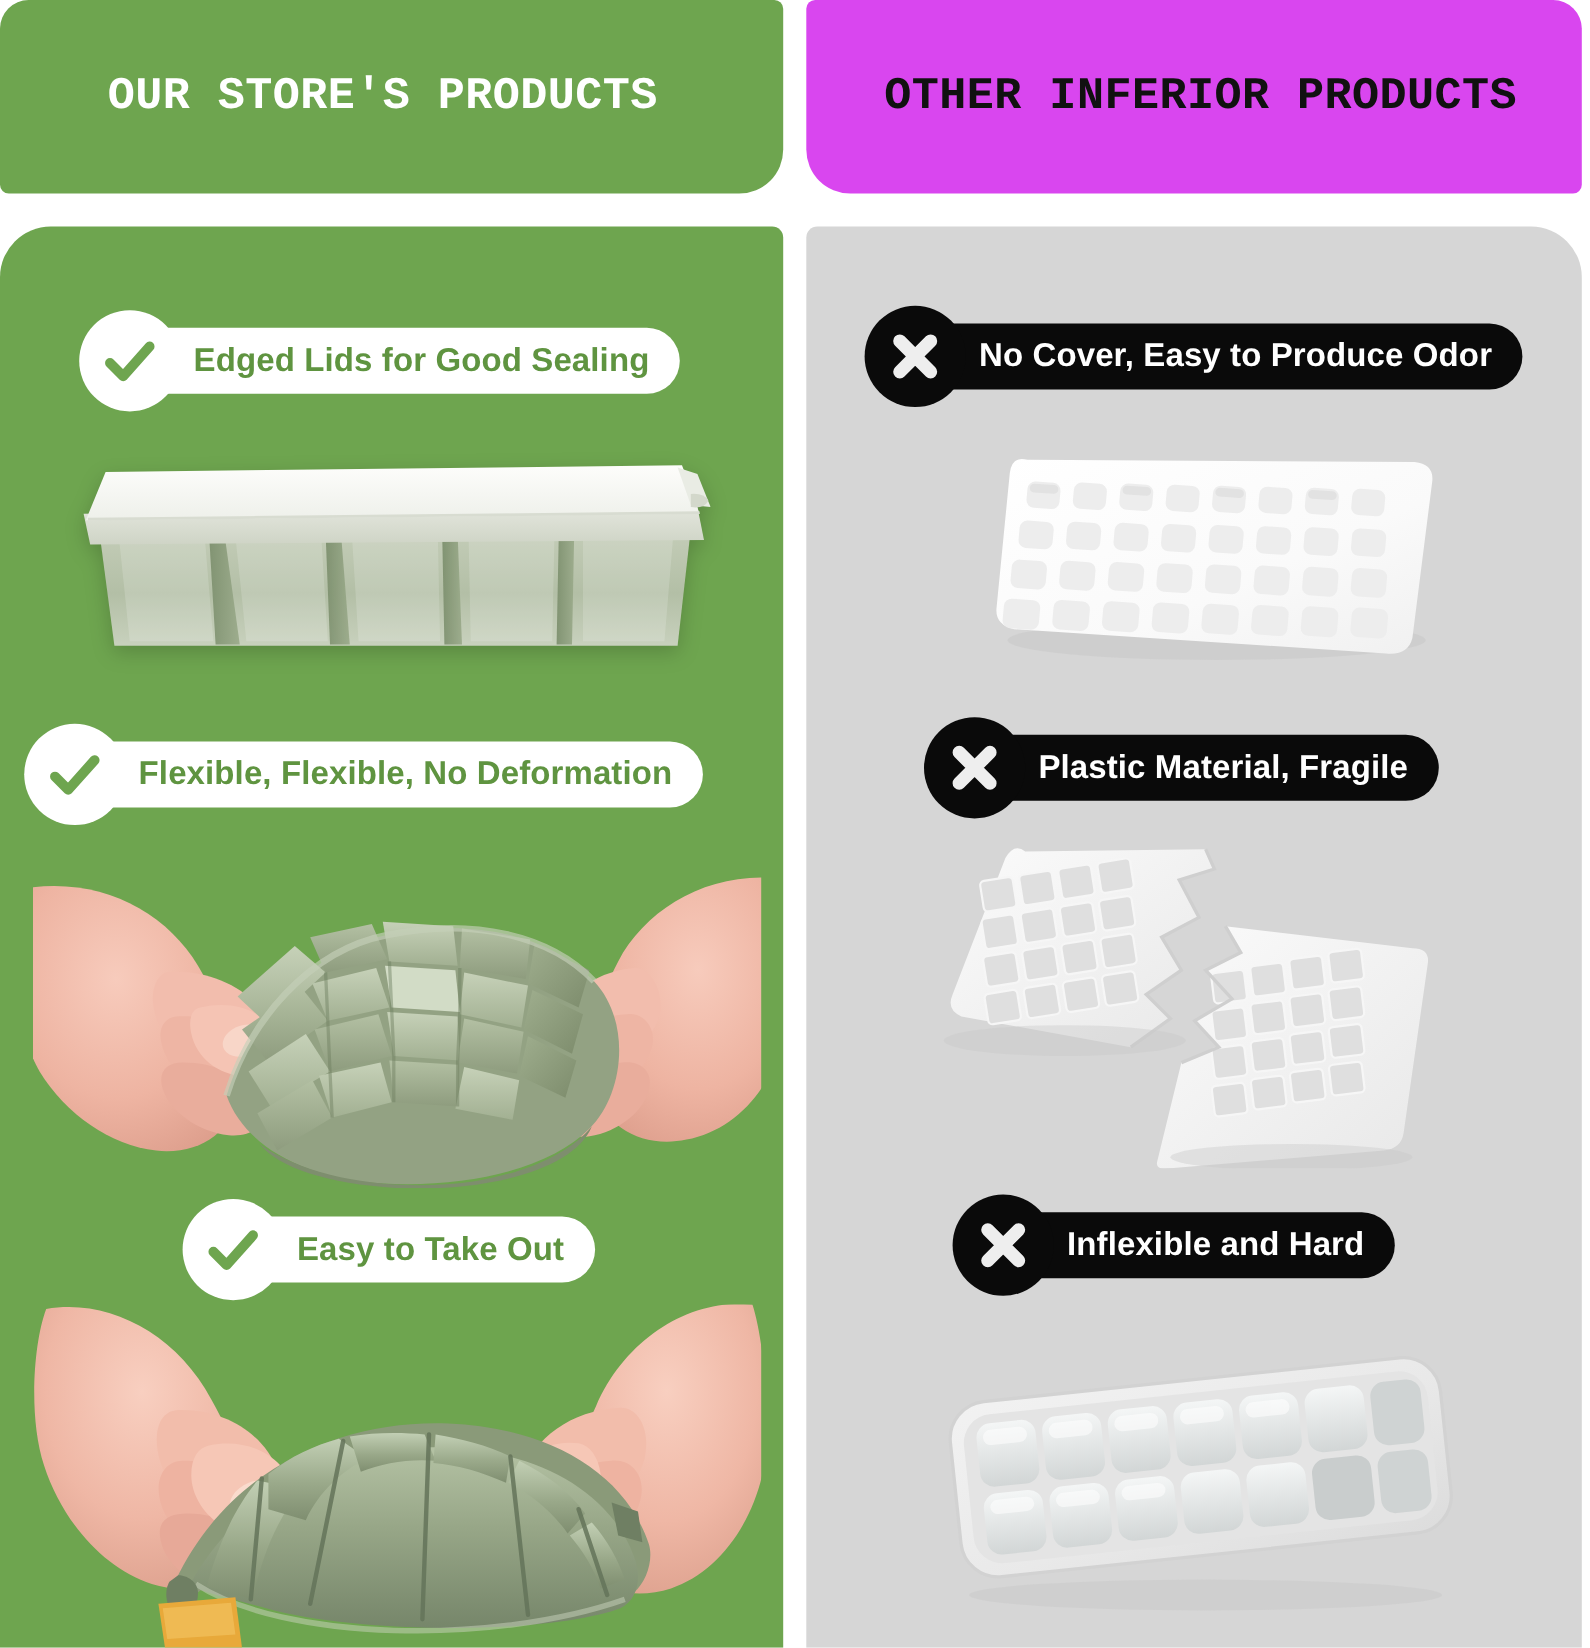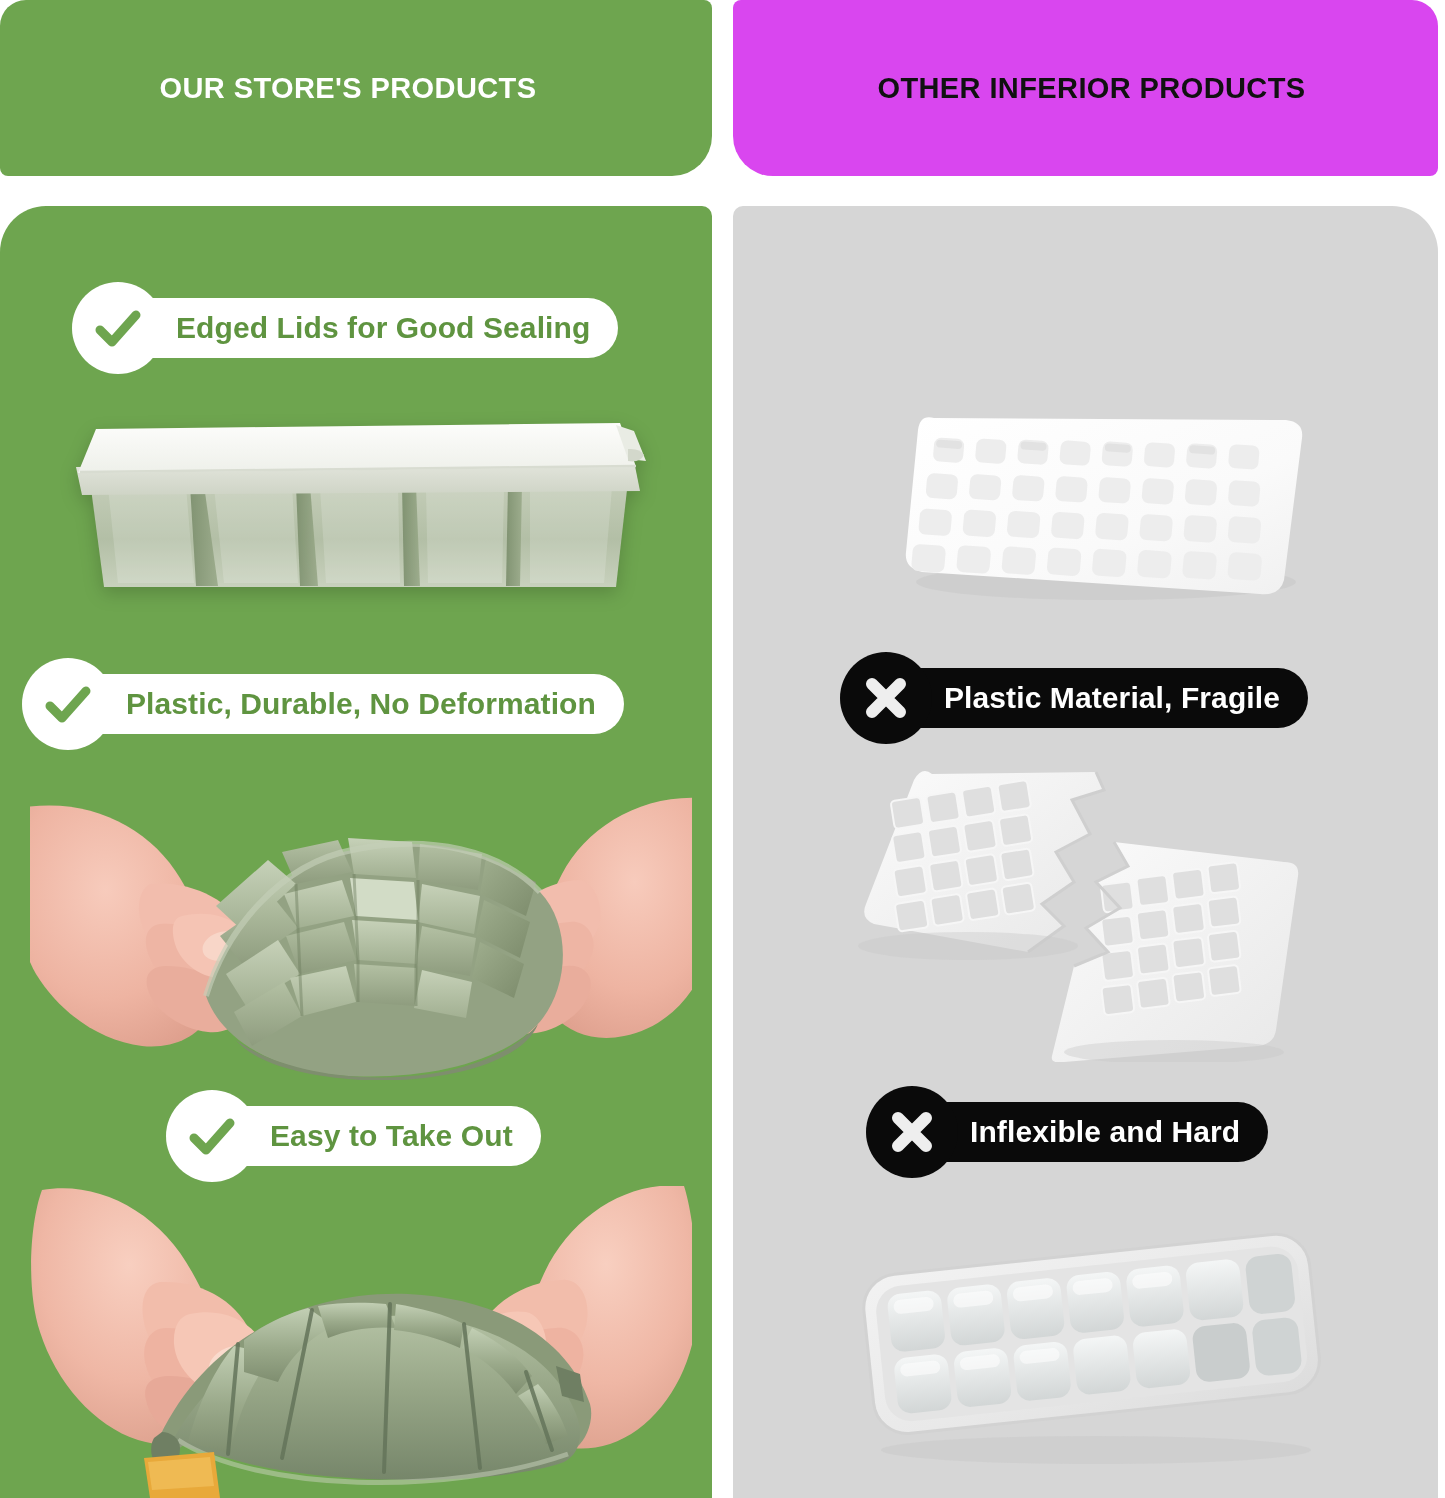--- a/index.html
+++ b/index.html
@@ -32,25 +32,25 @@
     background: #6ea54f;
     border-radius: 26px 8px 40px 8px;
   }
   .header-right {
     left: 733px;
     width: 705px;
     background: #d946ef;
     border-radius: 8px 26px 8px 40px;
   }
   .header-title {
-    font-size: 29px;
+    font-size: 41px;
     font-weight: bold;
     letter-spacing: 0.4px;
     white-space: nowrap;
-    font-family: Liberation Sans, sans-serif;
+    font-family: Liberation Mono, monospace;
   }
   .header-left .header-title {
     color: #ffffff;
     transform: translateX(-8px);
   }
   .header-right .header-title {
     color: #111111;
     transform: translateX(6px);
   }
 
@@ -242,21 +242,21 @@
   </div>
 
   <div class="feature-row" style="left:22px; top:672px;">
     <div class="badge badge-pro">
       <div class="badge-circle">
         <svg class="icon-svg" width="62" height="62" viewBox="0 0 62 62" aria-hidden="true">
           <path d="M13 33 L25 45 L49 18" fill="none" stroke="#6ea54f" stroke-width="9" stroke-linecap="round" stroke-linejoin="round"></path>
         </svg>
       </div>
       <div class="badge-pill">
-        <span class="badge-label">Plastic, Durable, No Deformation</span>
+        <span class="badge-label">Flexible, Flexible, No Deformation</span>
       </div>
     </div>
   </div>
 
   <div class="product" style="left:30px; top:788px; width:662px; height:292px;">
     <svg width="662" height="292" viewBox="0 0 662 292" aria-hidden="true">
       <defs>
         <radialGradient id="skinL" cx="45%" cy="35%" r="75%">
           <stop offset="0%" stop-color="#f7cbbc"></stop>
           <stop offset="60%" stop-color="#eeb4a2"></stop>
@@ -460,20 +460,32 @@
         <path d="M528 180 L552 188 L556 216 L534 210 Z" fill="#6f7f63"></path>
       </g>
 
       <g>
         <path d="M116 272 L186 266 L192 312 L122 312 Z" fill="#e8a93a"></path>
         <path d="M120 276 L182 271 L186 300 L124 304 Z" fill="#f2c05c" opacity="0.75"></path>
       </g>
     </svg>
   </div>
 
+  <div class="feature-row" style="left:786px; top:292px;">
+    <div class="badge badge-con">
+      <div class="badge-circle">
+        <svg class="icon-svg" width="58" height="58" viewBox="0 0 58 58" aria-hidden="true">
+          <path d="M15 15 L43 43 M43 15 L15 43" stroke="#eeeeee" stroke-width="12" stroke-linecap="round" fill="none"></path>
+        </svg>
+      </div>
+      <div class="badge-pill">
+        <span class="badge-label">No Cover, Easy to Produce Odor</span>
+      </div>
+    </div>
+  </div>
 
   <div class="product" style="left:888px; top:396px; width:430px; height:208px;">
     <svg width="430" height="208" viewBox="0 0 430 208" aria-hidden="true">
       <defs>
         <linearGradient id="whiteTrayG" x1="0" y1="0" x2="1" y2="1">
           <stop offset="0%" stop-color="#ffffff"></stop>
           <stop offset="60%" stop-color="#fafafa"></stop>
           <stop offset="100%" stop-color="#f0f0f0"></stop>
         </linearGradient>
       </defs>

